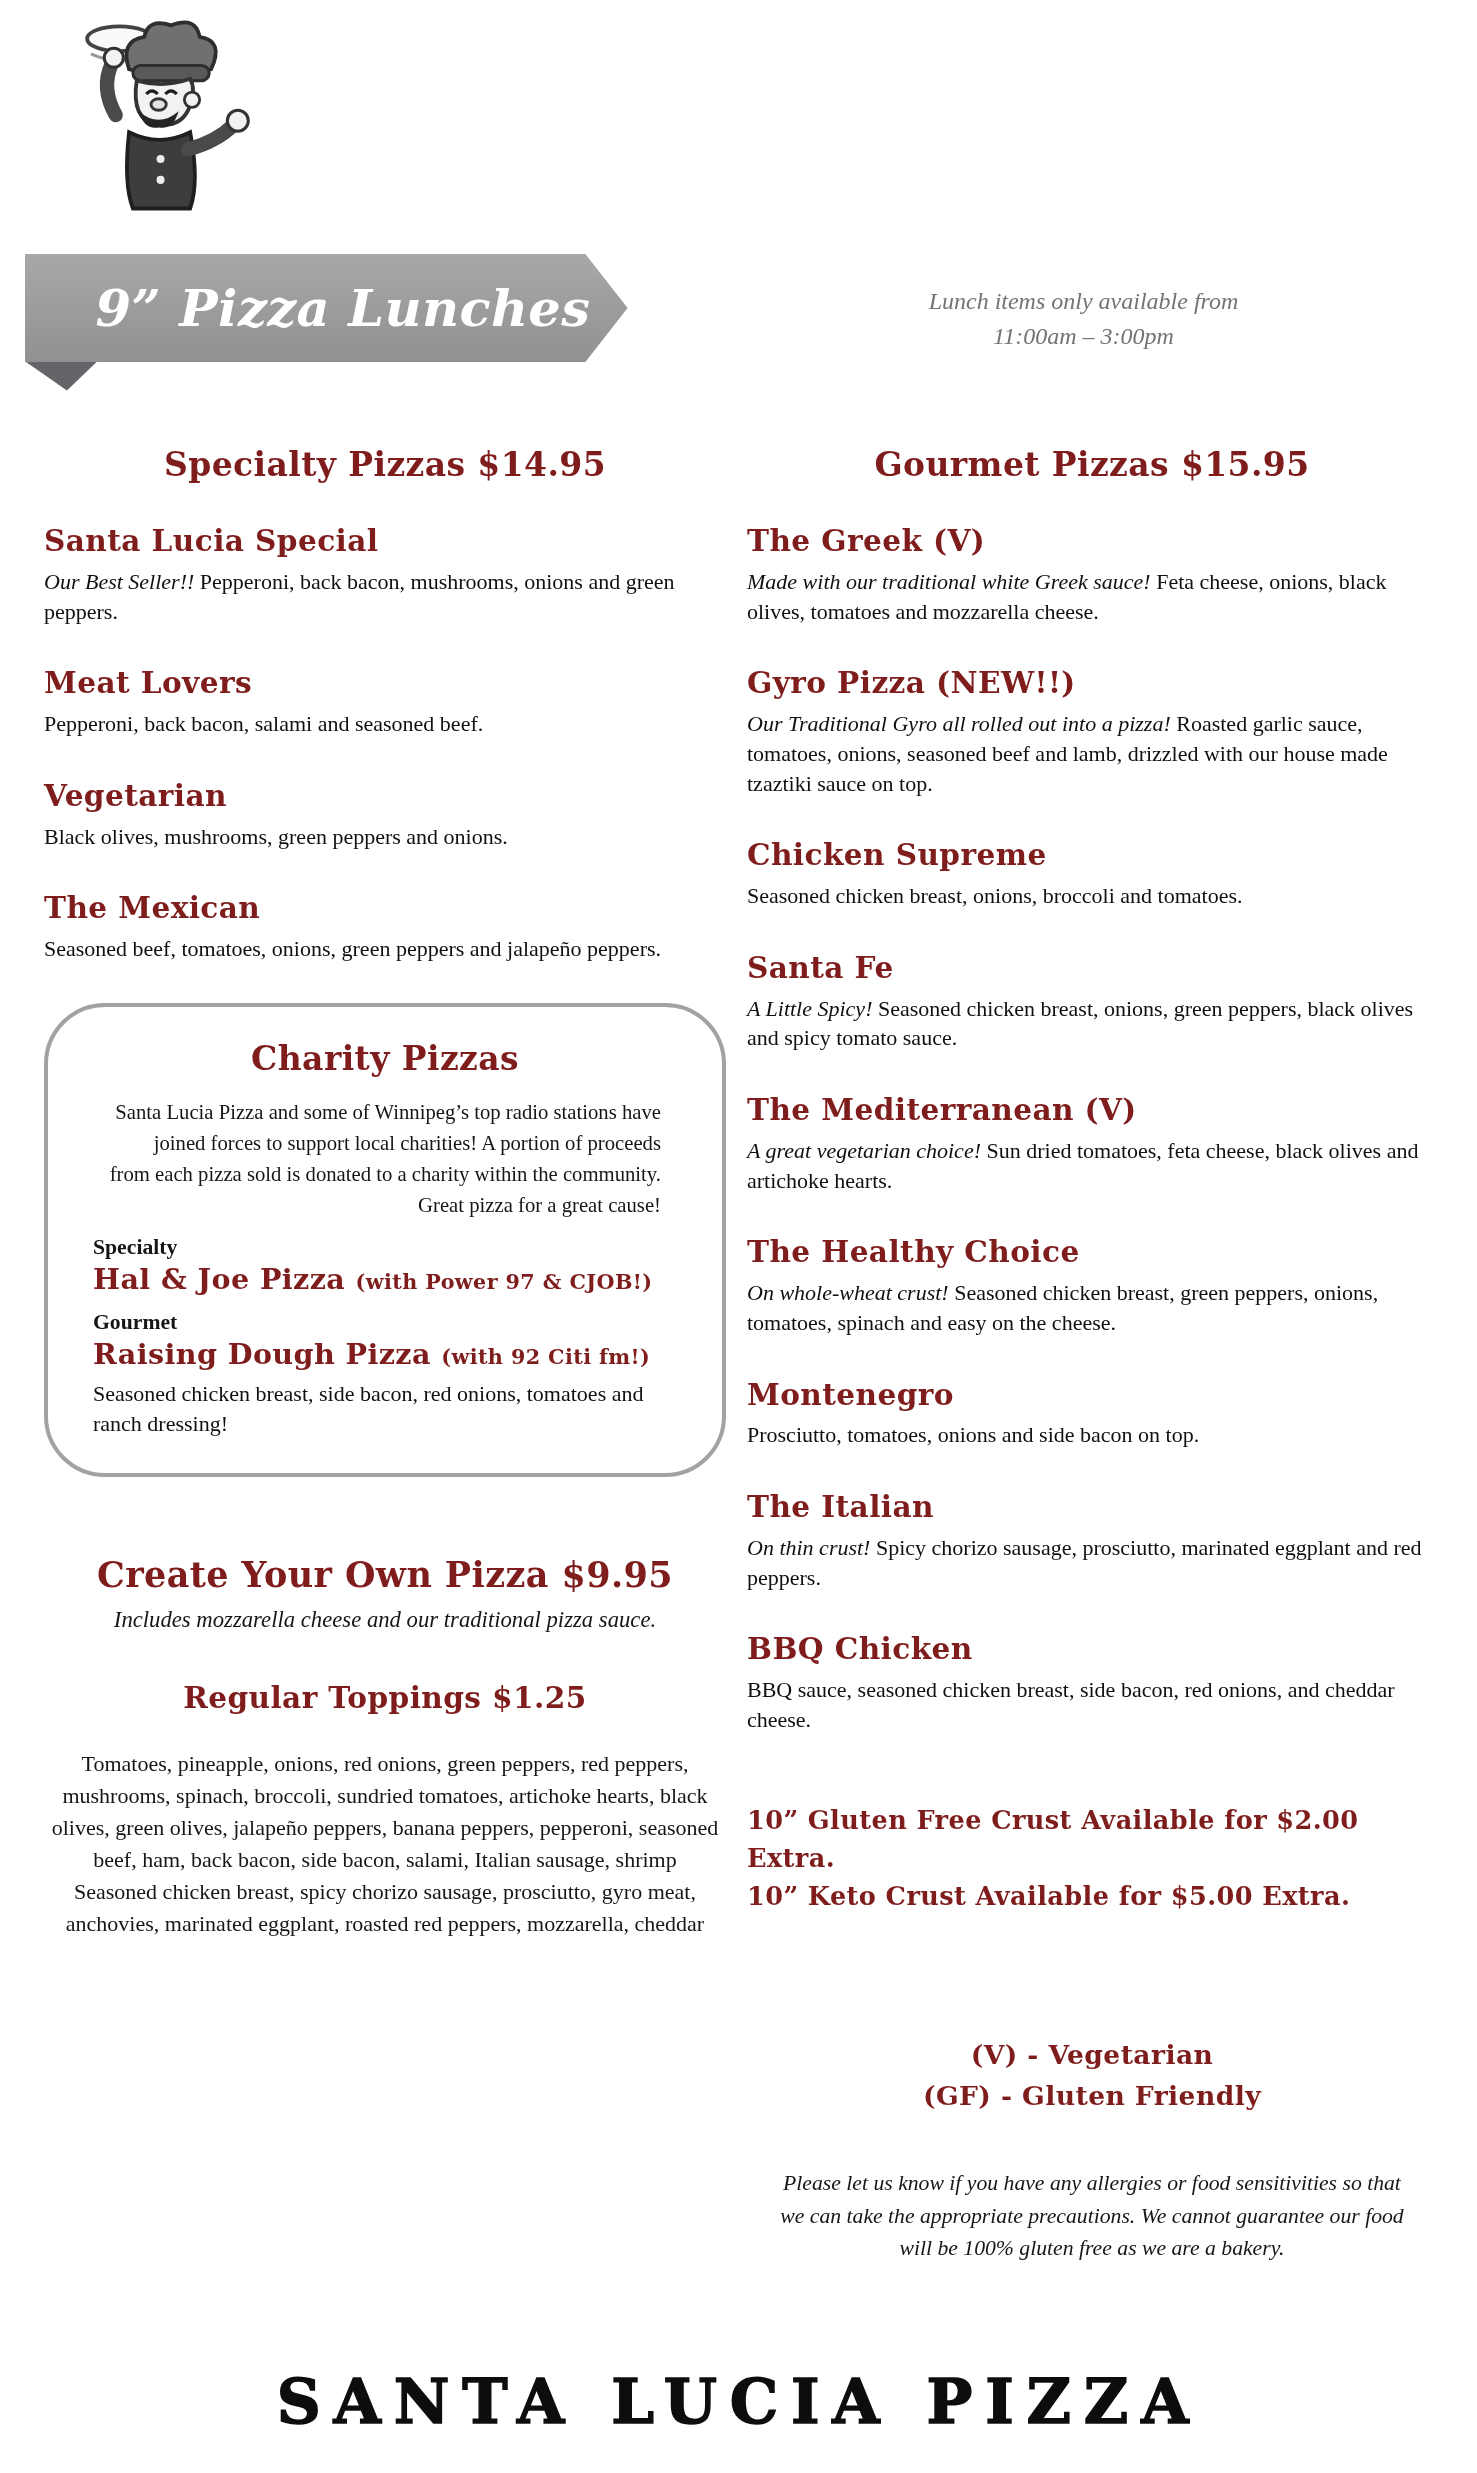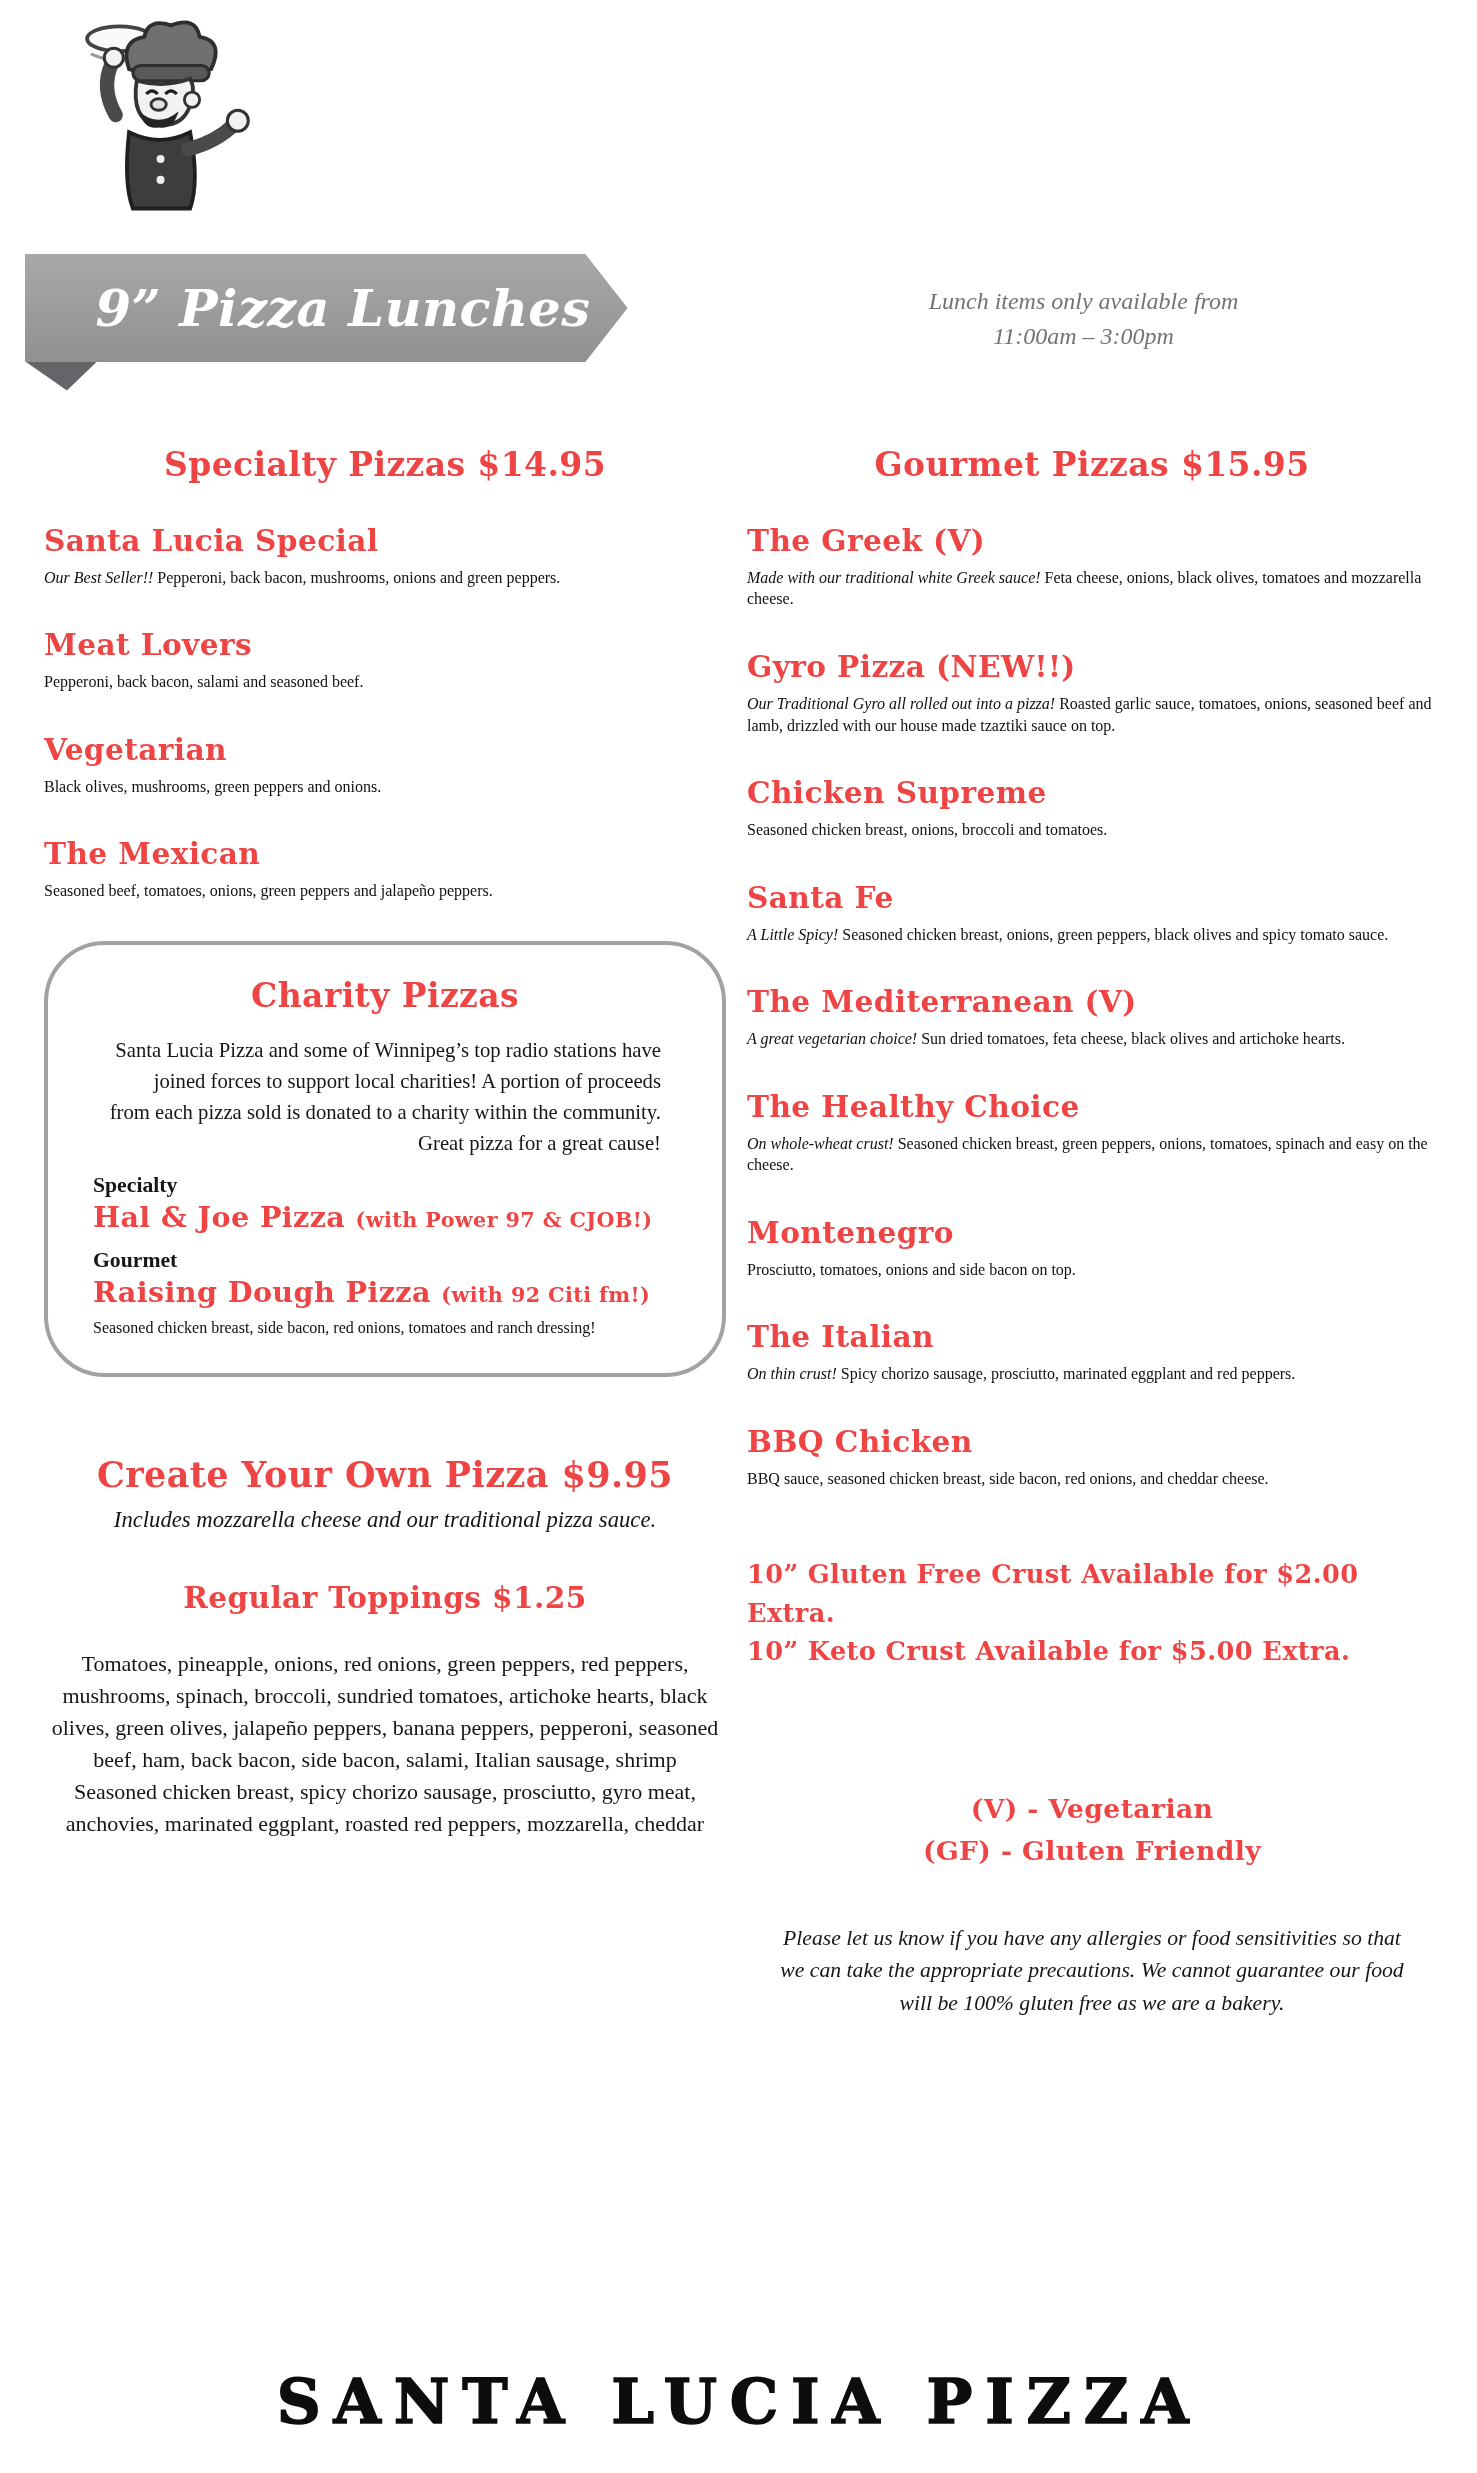--- a/index.html
+++ b/index.html
@@ -9,21 +9,21 @@
     position: relative;
     background: #ffffff;
     color: #161616;
     font-family: "Liberation Serif", serif;
     overflow: hidden;
   }
   .slab {
     font-family: "DejaVu Serif", serif;
     font-weight: bold;
     letter-spacing: 0.4px;
-    color: #ef4444;
+    color: #7f1d1d;
   }
   
   .chef {
     position: absolute;
     left: 54px;
     top: 11.8px;
     width: 215px;
     height: 248px;
     z-index: 3;
   }
@@ -75,21 +75,21 @@
     text-align: center;
     font-size: 33px;
     margin-bottom: 39px;
   }
   .menu-item { margin-bottom: 39px; }
   .item-name {
     font-size: 29.6px;
     margin-bottom: 8.9px;
   }
   .item-desc {
-    font-size: 16px;
+    font-size: 22px;
     line-height: 1.35;
     color: #101010;
   }
   .item-desc .lead { font-style: italic; }
   
   .charity-box {
     margin-top: 19.7px;
     border: 4.9px solid #a2a2a2;
     border-radius: 61px;
     padding: 31.5px 45px 35px 45px;

